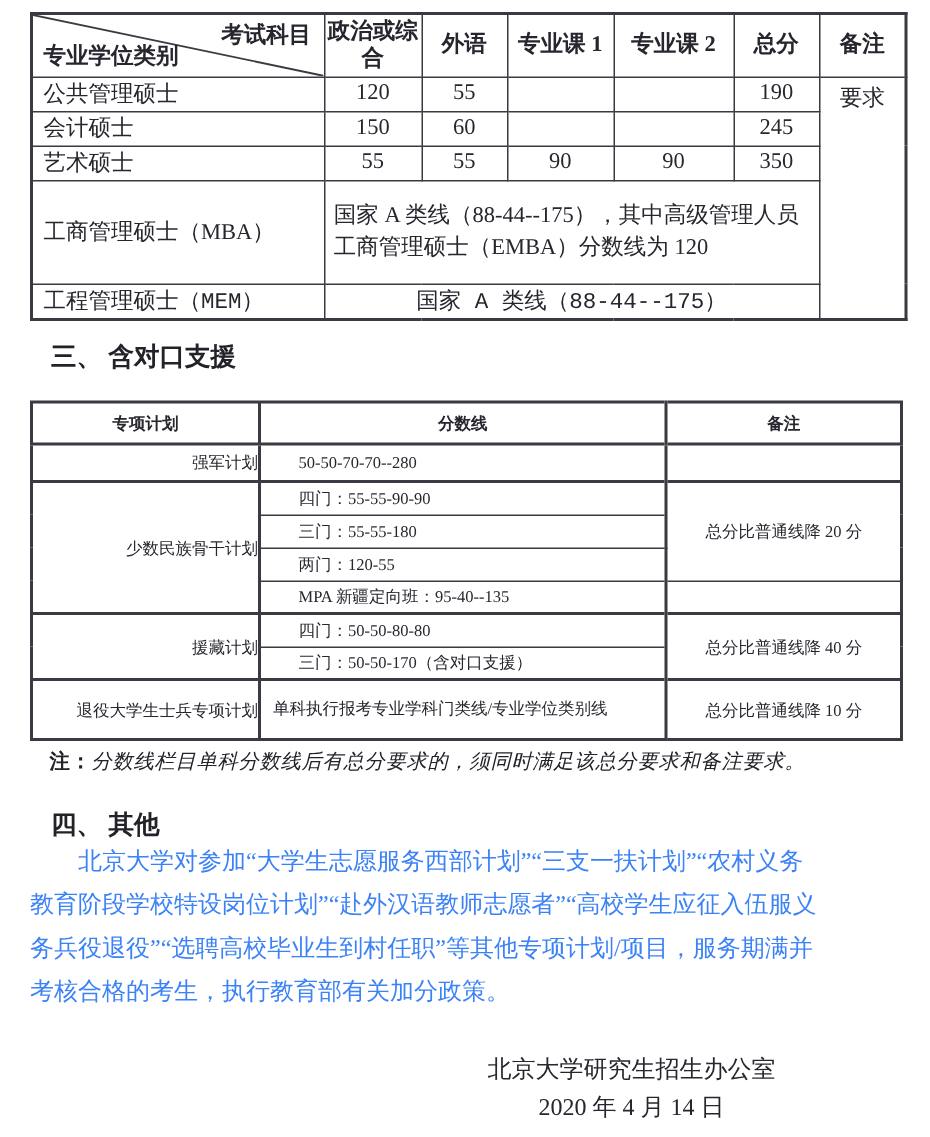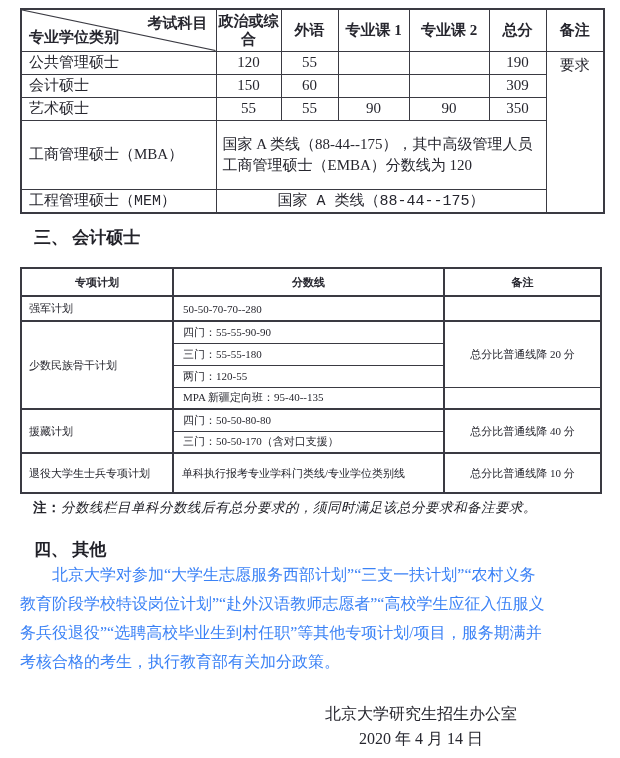--- a/index.html
+++ b/index.html
@@ -40,22 +40,22 @@
   .t2{position:absolute;left:20px;top:267px;width:580px;border:2px solid #3a3a42;}
   .t2 th,.t2 td{border:1px solid #3a3a42;border-left-width:2px;border-right-width:2px;
       font-size:11px;padding:0;vertical-align:middle;overflow:hidden;}
   .t2 th{font-weight:bold;text-align:center;}
   .t2 tr.grp>th,.t2 tr.grp>td{border-top-width:2px;}
   .t2 tr:last-child>td{border-bottom-width:2px;}
   .t2 tr.hdr2{height:28px;}
   .t2 tr.q{height:25px;}
   .t2 tr.s{height:22px;}
   .t2 tr.last{height:40px;}
-  .t2 .plan{text-align:left;padding-left:7px;}
-  .t2 .score{text-align:left;padding-left:9px;}
+  .t2 .plan{text-align:right;padding-left:7px;}
+  .t2 .score{text-align:left;padding-left:25px;}
   .t2 .score2{text-align:left;padding:2px 8px;line-height:19px;}
   .t2 .remark{text-align:center;}
 
   
   .note{position:absolute;left:33px;top:499px;font-size:13.5px;letter-spacing:0.5px;color:#222229;}
   .note .lbl{font-weight:bold;font-style:normal;}
   .note .txt{font-style:italic;}
 
   
   .para{position:absolute;left:20px;top:560px;width:566px;font-size:16px;line-height:29px;color:#3b82f6;}
@@ -105,42 +105,42 @@
       <td class="num"></td>
       <td class="num">190</td>
       <td class="remark-cell" rowspan="5">要求</td>
     </tr>
     <tr class="r">
       <td class="name">会计硕士</td>
       <td class="num">150</td>
       <td class="num">60</td>
       <td class="num"></td>
       <td class="num"></td>
-      <td class="num">309</td>
+      <td class="num">245</td>
     </tr>
     <tr class="r">
       <td class="name">艺术硕士</td>
       <td class="num">55</td>
       <td class="num">55</td>
       <td class="num">90</td>
       <td class="num">90</td>
       <td class="num">350</td>
     </tr>
     <tr class="rmba">
       <td class="name">工商管理硕士（MBA）</td>
       <td class="span-left" colspan="5">国家 A 类线（88-44--175），其中高级管理人员工商管理硕士（EMBA）分数线为 120</td>
     </tr>
     <tr class="rmem">
       <td class="name">工程管理硕士（MEM）</td>
       <td class="span-center" colspan="5">国家 A 类线（88-44--175）</td>
     </tr>
   </tbody>
     </table>
 
-  <div class="h-sec h3">三、 会计硕士</div>
+  <div class="h-sec h3">三、 含对口支援</div>
 
   <table class="t2">
     <colgroup>
       <col style="width:152px">
         <col style="width:271px">
         <col style="width:157px">
     </colgroup>
     <tbody>
         <tr class="hdr2">
       <th>专项计划</th>

